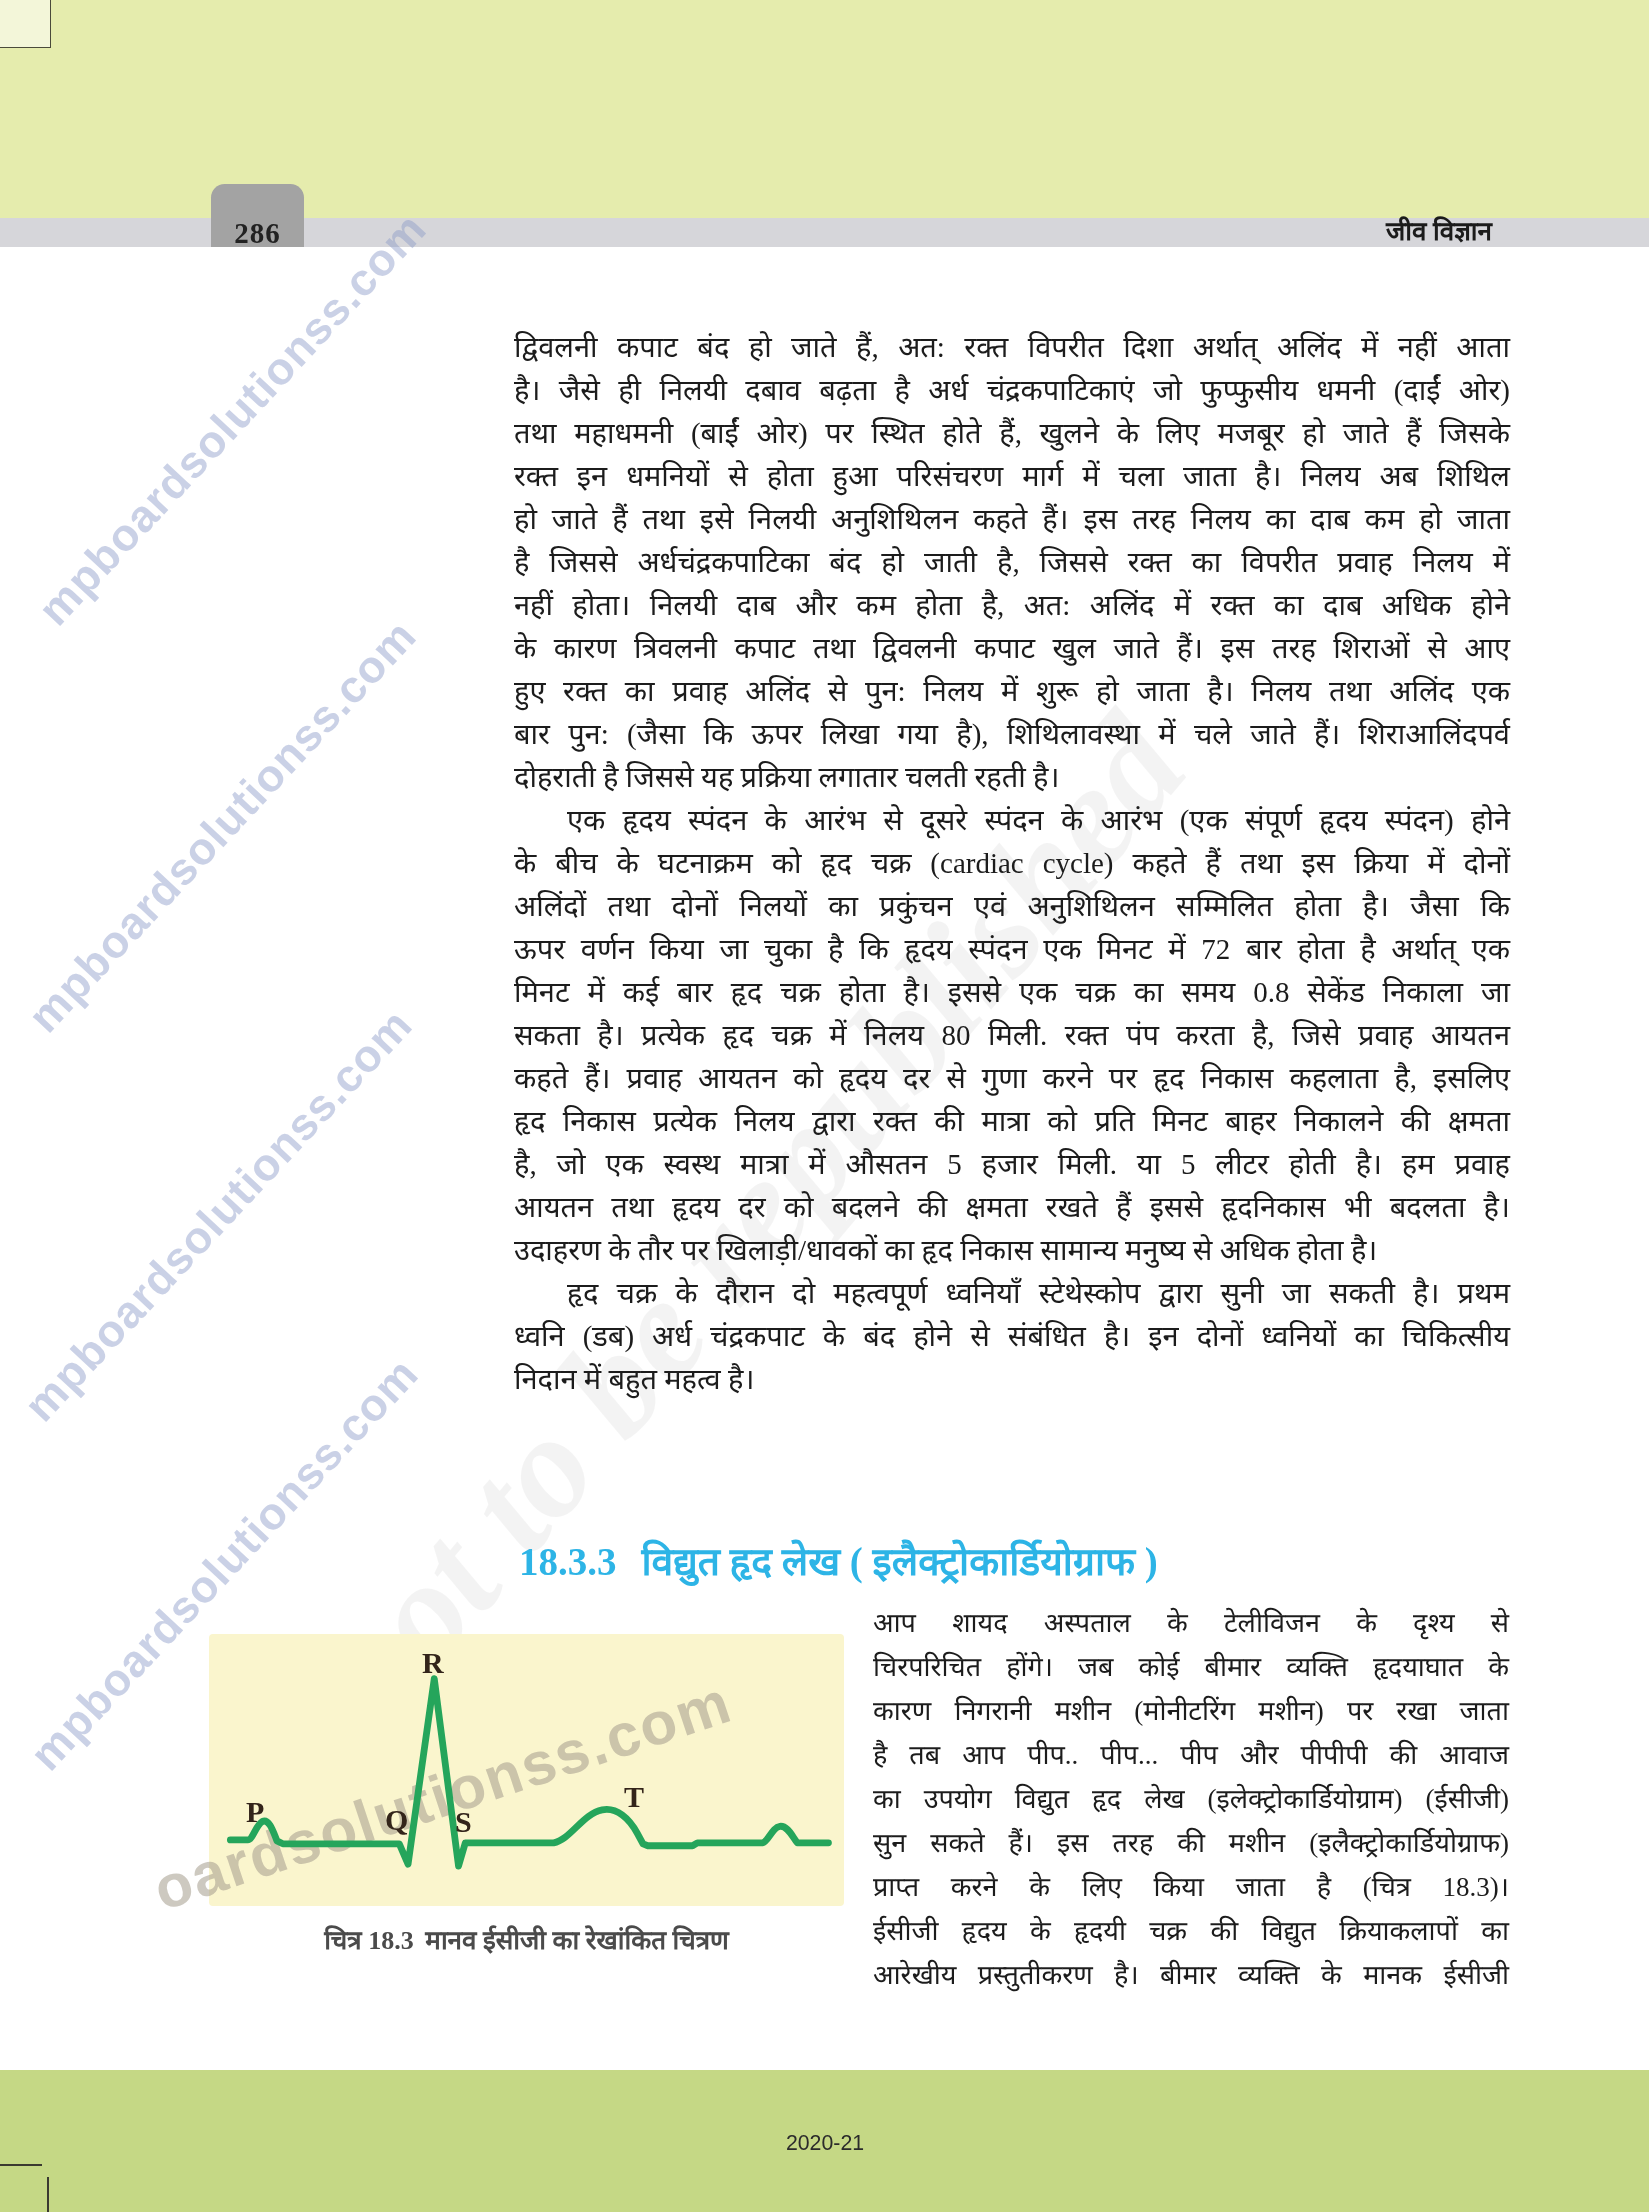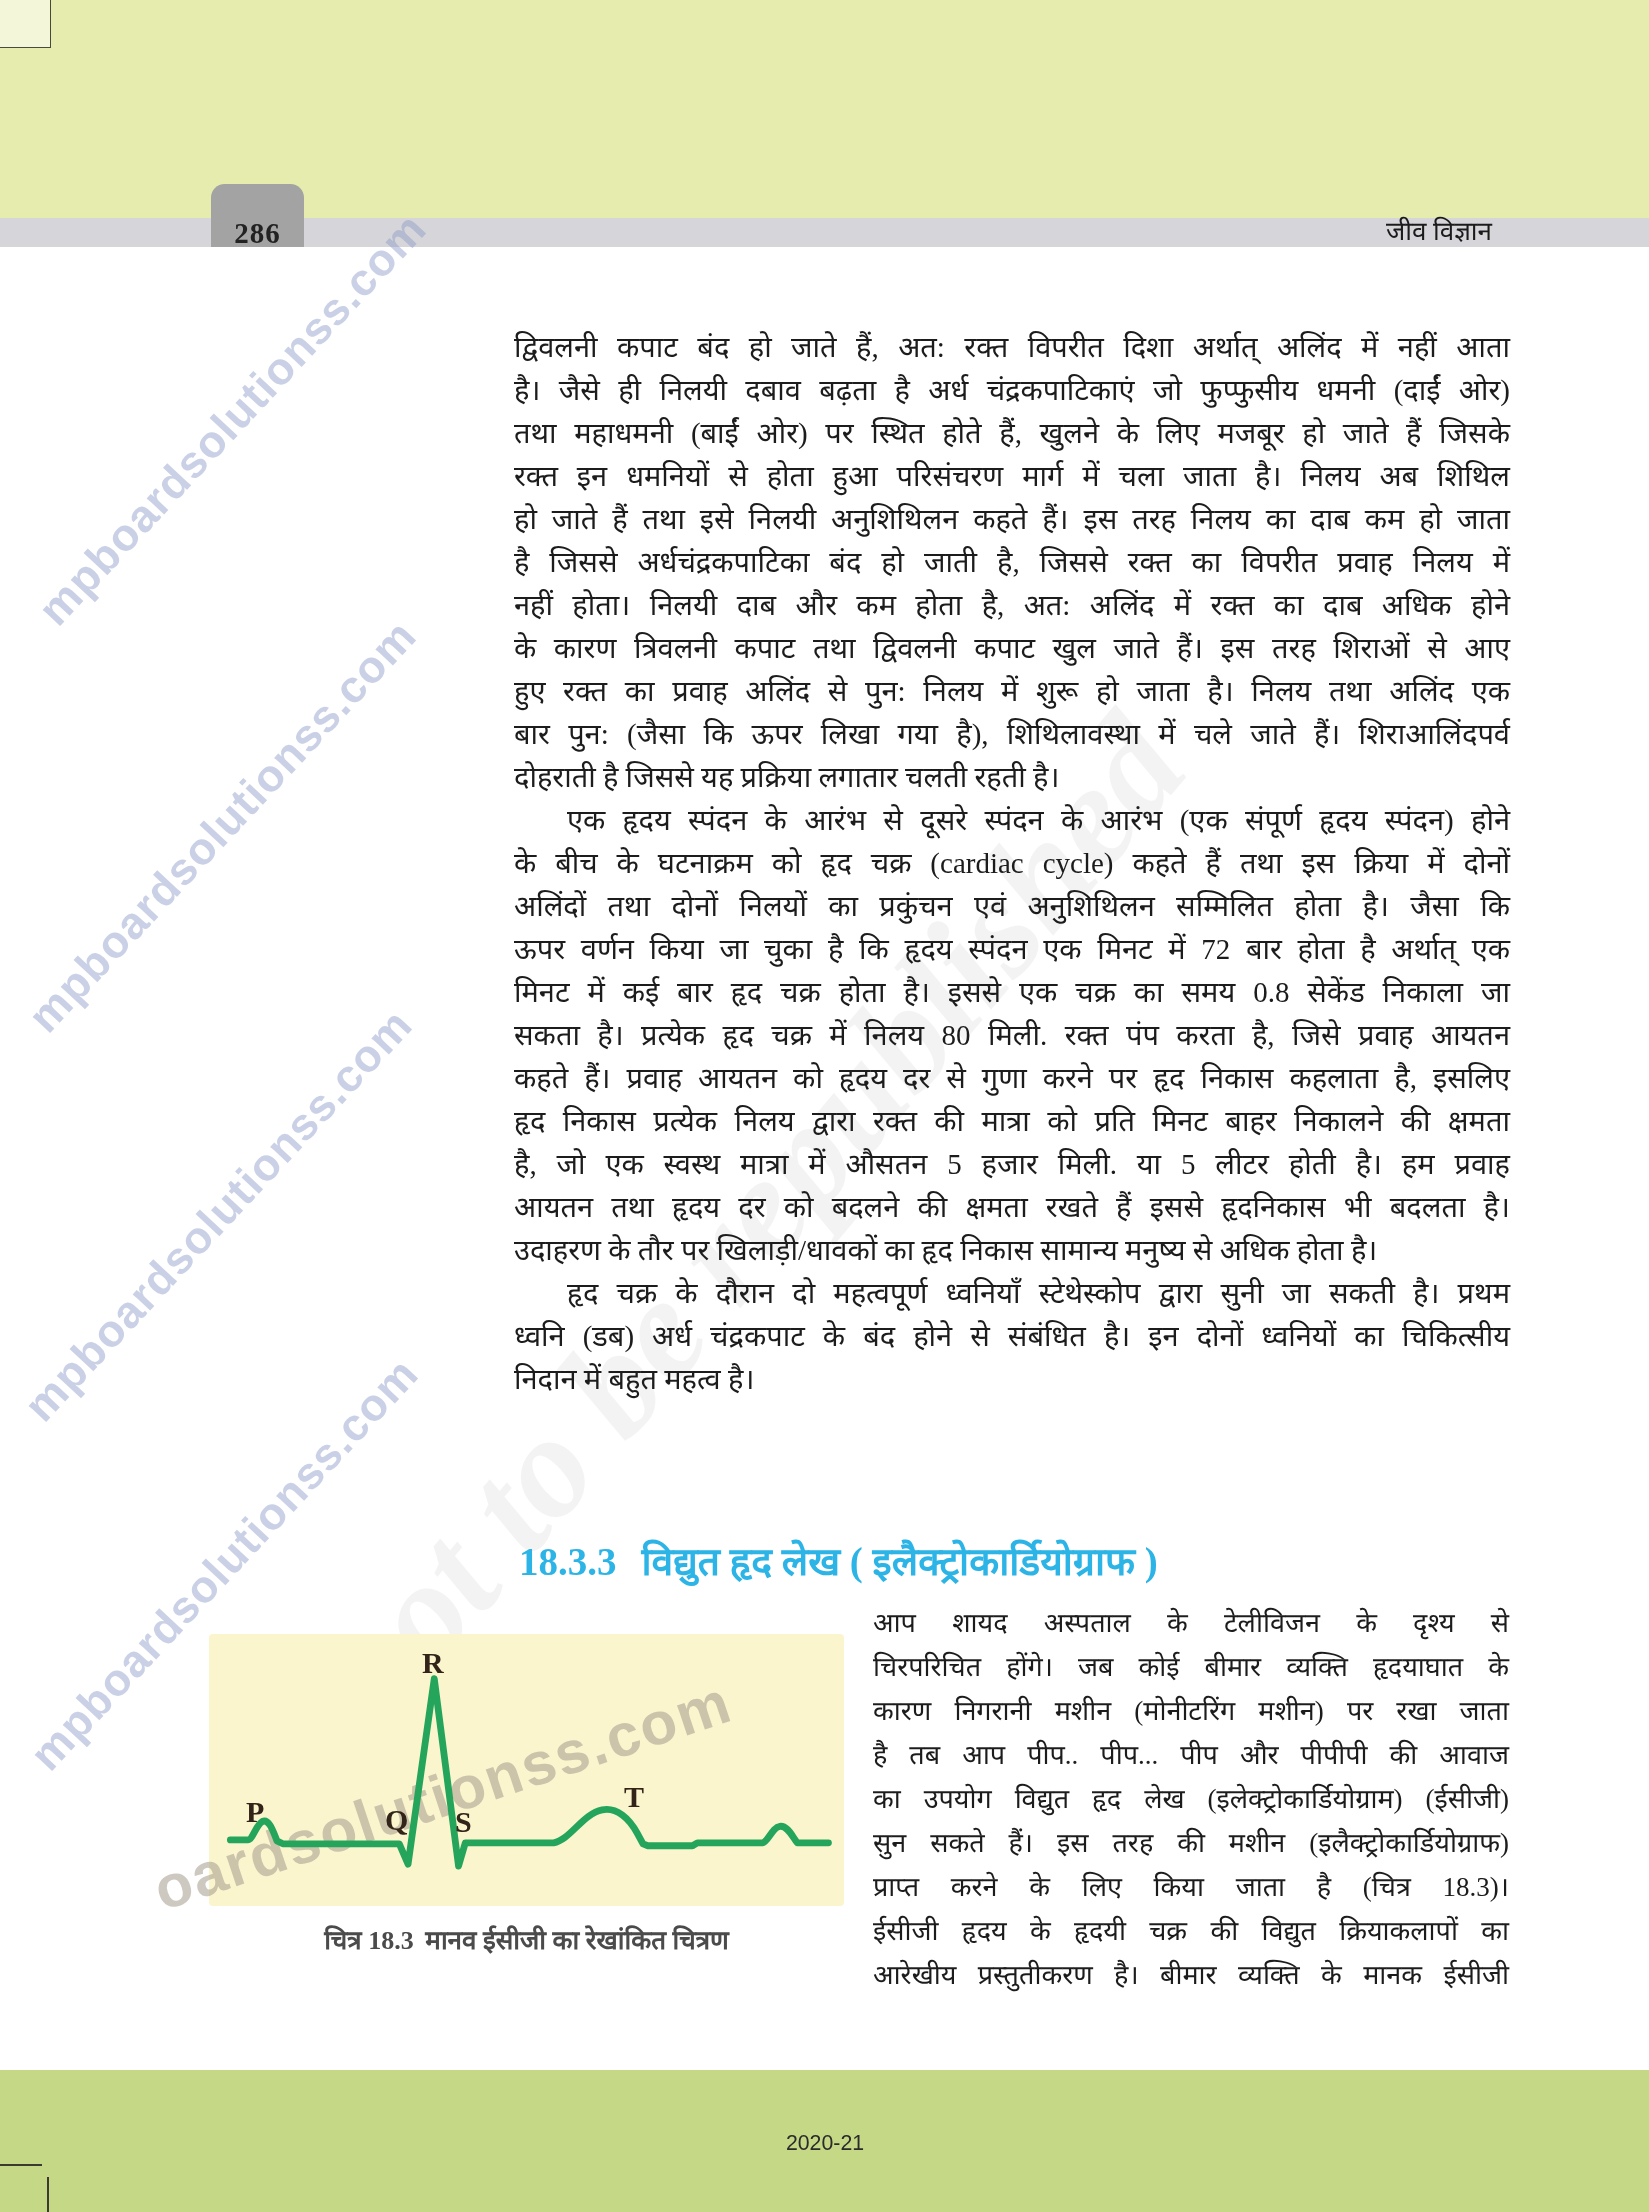--- a/index.html
+++ b/index.html
@@ -13,21 +13,21 @@
   .corner-box{position:absolute;left:0;top:0;width:50px;height:47px;background:#f3f6d9;
     border-right:1.9px solid #4a4a3a;border-bottom:1.9px solid #4a4a3a;}
   .corner-line-h{position:absolute;left:0;top:2164px;width:42px;height:1.9px;background:#3a3a30;}
   .corner-line-v{position:absolute;left:47px;top:2177px;width:1.9px;height:36px;background:#3a3a30;}
 
   .page-tab{position:absolute;left:211px;top:184px;width:93px;height:63px;background:#a3a3a3;
     border-radius:13.6px 13.6px 0 0;}
   .page-number{position:absolute;left:0;top:33px;width:93px;text-align:center;
     font-weight:bold;font-size:29px;color:#222222;letter-spacing:1px;}
   .header-subject{position:absolute;right:158px;top:217px;height:29px;line-height:29px;
-    font-weight:normal;font-size:26px;color:#1b1b1b;}
+    font-weight:bold;font-size:26px;color:#1b1b1b;}
 
   .watermark{position:absolute;font-family:"Liberation Sans",sans-serif;font-weight:700;
     font-size:45px;letter-spacing:1px;color:#8c9bc8;opacity:0.45;white-space:nowrap;
     transform-origin:0 50%;transform:rotate(-47deg);z-index:1;}
   .ghost-mark{position:absolute;left:408px;top:1591px;font-family:"Liberation Serif",serif;
     font-style:italic;font-weight:bold;font-size:146px;color:#777777;opacity:0.08;
     white-space:nowrap;transform-origin:0 100%;transform:rotate(-50deg);z-index:0;}
 
   .body-block{position:absolute;left:514px;top:326px;width:996px;z-index:2;}
   .tline{height:43px;line-height:43px;font-size:29px;color:#1c1c1c;

